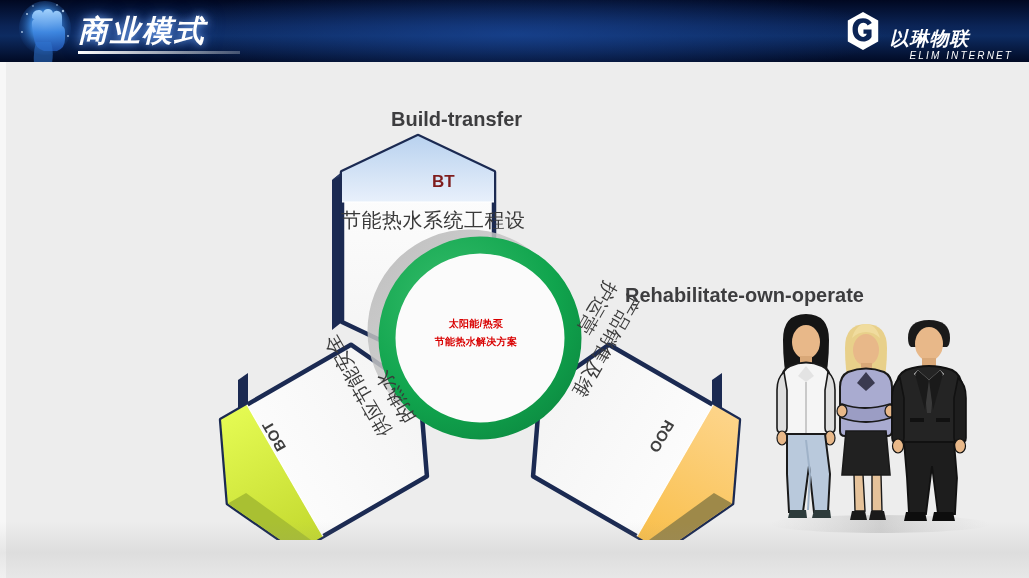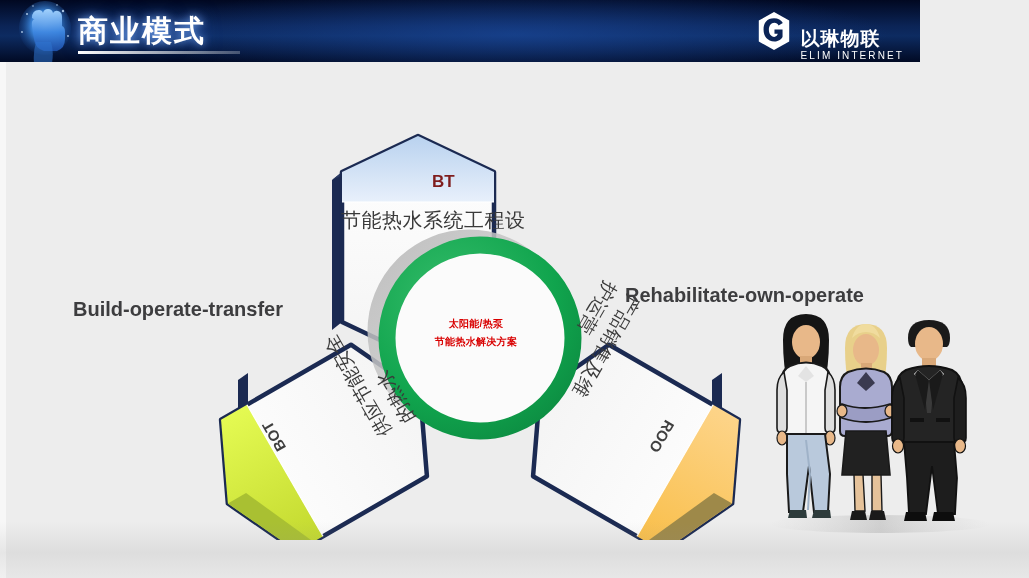--- a/index.html
+++ b/index.html
@@ -11,24 +11,25 @@
   }
   #slide {
     position: relative;
     width: 1029px; height: 578px;
     background: #ededed;
     overflow: hidden;
   }
   
   #header {
     position: absolute; left: 0; top: 0;
-    width: 920px; height: 62px;
+    width: 1029px; height: 62px;
     background: linear-gradient(180deg, #010821 0%, #0b2456 42%, #0d2b61 58%, #010a24 100%);
     background-color: #061634;
     overflow: hidden;
+    font-style: italic;
   }
   #header-sheen {
     position: absolute; left: 0; top: 0; width: 1029px; height: 62px;
     background: radial-gradient(ellipse 520px 70px at 50% 55%, rgba(30,80,170,.55) 0%, rgba(10,30,80,0) 72%);
     pointer-events: none;
   }
   #fist {
     position: absolute; left: 13px; top: -2px;
     width: 64px; height: 66px;
   }
@@ -42,21 +43,21 @@
   #title-underline {
     position: absolute; left: 78px; top: 51px;
     width: 162px; height: 3px;
     background: linear-gradient(90deg,#ffffff 0%, rgba(255,255,255,.25) 100%);
   }
   
   #logo { position: absolute; right: 16px; top: 9px; height: 44px; display: flex; align-items: center; }
   #logo-mark { width: 38px; height: 40px; margin-right: 8px; }
   #logo-text { color: #ffffff; line-height: 1; }
   #logo-cn { font-size: 19px; font-weight: bold; letter-spacing: 1px; margin-top: 28px; }
-  #logo-en { font-size: 10px; letter-spacing: 2.1px; margin-top: 3px; }
+  #logo-en { font-size: 10px; letter-spacing: 2.1px; margin-top: 3px; margin-left: 20px; }
 
   
   #leftedge {
     position: absolute; left: 0; top: 62px; width: 6px; height: 516px;
     background: #f7f7f7;
   }
   #bottom-shade {
     position: absolute; left: 0; bottom: 0; width: 1029px; height: 56px;
     background: linear-gradient(180deg, rgba(150,150,150,0) 0%, rgba(140,140,140,.16) 55%, rgba(120,120,120,.05) 100%);
     pointer-events: none;
@@ -172,21 +173,21 @@
       </svg>
       <div id="logo-text">
         <div id="logo-cn">以琳物联</div>
         <div id="logo-en">ELIM INTERNET</div>
       </div>
     </div>
   </div>
 
   <div id="leftedge"></div>
 
-  <div class="hexlabel" id="label-bot">Build-operate-transfer</div>
+  <div class="hexlabel" id="label-bt">Build-transfer</div>
   <div class="hexlabel" id="label-roo">Rehabilitate-own-operate</div>
 
   <svg id="diagram" viewBox="0 0 560 410">
     <defs>
       <linearGradient id="btBand" x1="0" y1="0" x2="0" y2="1">
         <stop offset="0%" stop-color="#b9d2ef"></stop>
         <stop offset="100%" stop-color="#e8f0fb"></stop>
       </linearGradient>
       <linearGradient id="botBand" x1="0" y1="0" x2="1" y2="0">
         <stop offset="0%" stop-color="#c3d92f"></stop>

